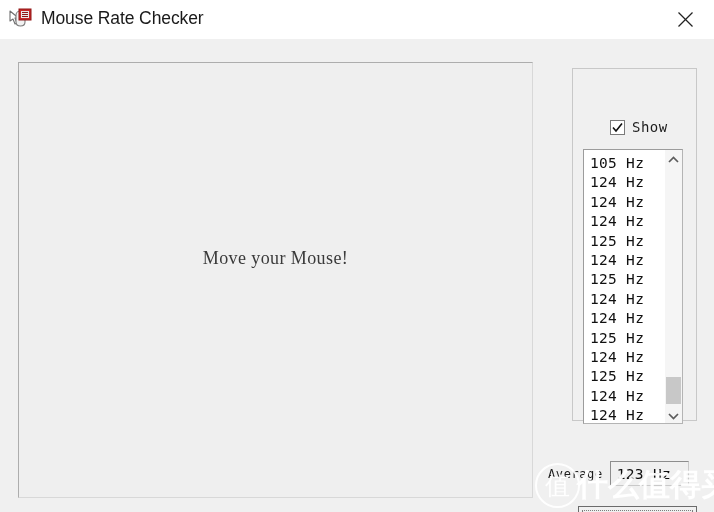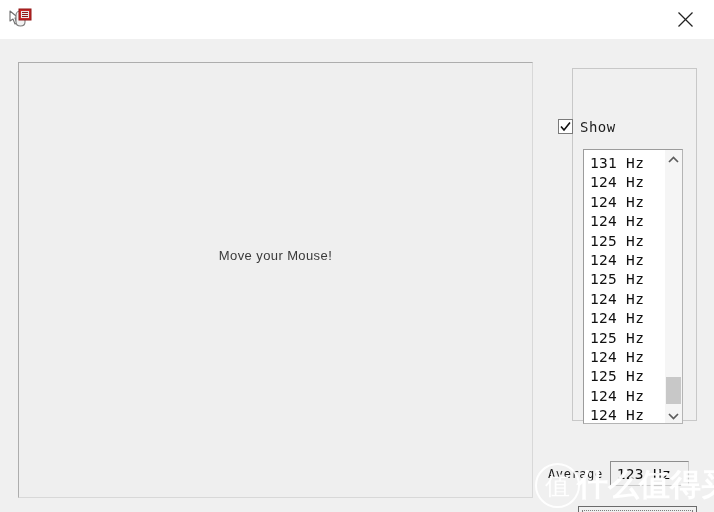--- a/index.html
+++ b/index.html
@@ -85,22 +85,22 @@
     border-bottom-color: #d8d8d8;
     box-sizing: border-box;
     overflow: hidden;
   }
   #canvas-hint {
     position: absolute;
     left: 0;
     top: 185px;
     width: 100%;
     text-align: center;
-    font-family: Liberation Sans, sans-serif;
-    font-size: 13px;
+    font-family: Liberation Serif, serif;
+    font-size: 18px;
     color: #3a3a3a;
     letter-spacing: 0.4px;
     white-space: nowrap;
   }
 
   
   #groupbox {
     position: absolute;
     left: 572px; top: 20px;
     width: 125px;
@@ -124,23 +124,23 @@
     font-size: 14px;
     color: #1c1c1c;
     letter-spacing: 0.6px;
     white-space: nowrap;
     z-index: 3;
   }
 
   
   #show-row {
     position: absolute;
-    left: 558px; top: 80px;
-    display: flex;
-    align-items: flex-start;
+    left: 610px; top: 80px;
+    display: flex;
+    align-items: center;
     gap: 7px;
   }
   .cbox {
     width: 15px;
     height: 15px;
     background: #ffffff;
     border: 1px solid #7a7a7a;
     box-sizing: border-box;
     position: relative;
     flex: none;
@@ -317,20 +317,21 @@
       <path d="M3 3 L3 13 L6 11 L8 16 L10 15 L8 10 L11.5 10 Z" fill="#ffffff" stroke="#6f6f6f" stroke-width="1.1" stroke-linejoin="round"></path>
       <path d="M9 7 C9 4.5 11 3 13.5 3 C16 3 18 4.5 18 7 L18 14 C18 16.5 16 18 13.5 18 C11 18 9 16.5 9 14 Z" fill="#f2f2f2" stroke="#7a7a7a" stroke-width="1.1"></path>
       <line x1="13.5" y1="4" x2="13.5" y2="9" stroke="#7a7a7a" stroke-width="1"></line>
       <rect x="12" y="1" width="12" height="11" fill="#c62828" stroke="#8f1616" stroke-width="1"></rect>
       <rect x="14" y="3" width="8" height="7" fill="#e8e8e8"></rect>
       <line x1="15" y1="4.5" x2="21" y2="4.5" stroke="#8f1616" stroke-width="1"></line>
       <line x1="15" y1="6.5" x2="21" y2="6.5" stroke="#8f1616" stroke-width="1"></line>
       <line x1="15" y1="8.5" x2="21" y2="8.5" stroke="#8f1616" stroke-width="1"></line>
     </svg>
   </div>
+  <div id="title-text">Mouse Rate Checker</div>
   <div id="close-button">
     <span>
       <svg width="19" height="19" viewBox="0 0 19 19">
         <line x1="2.5" y1="2.5" x2="16.5" y2="16.5" stroke="#222222" stroke-width="1.25"></line>
         <line x1="16.5" y1="2.5" x2="2.5" y2="16.5" stroke="#222222" stroke-width="1.25"></line>
       </svg>
     </span>
   </div>
 </div>
 
@@ -348,21 +349,21 @@
     <div class="cbox">
       <svg width="11" height="11" viewBox="0 0 11 11">
         <path d="M1 5.5 L4 9 L10 1.5" fill="none" stroke="#101010" stroke-width="1.6"></path>
       </svg>
     </div>
     <div id="show-label">Show</div>
   </div>
 
   <div id="listbox">
     <div id="list-items">
-        <div class="list-item">131 Hz</div>
+        <div class="list-item">105 Hz</div>
         <div class="list-item">124 Hz</div>
         <div class="list-item">124 Hz</div>
         <div class="list-item">124 Hz</div>
         <div class="list-item">125 Hz</div>
         <div class="list-item">124 Hz</div>
         <div class="list-item">125 Hz</div>
         <div class="list-item">124 Hz</div>
         <div class="list-item">124 Hz</div>
         <div class="list-item">125 Hz</div>
         <div class="list-item">124 Hz</div>

